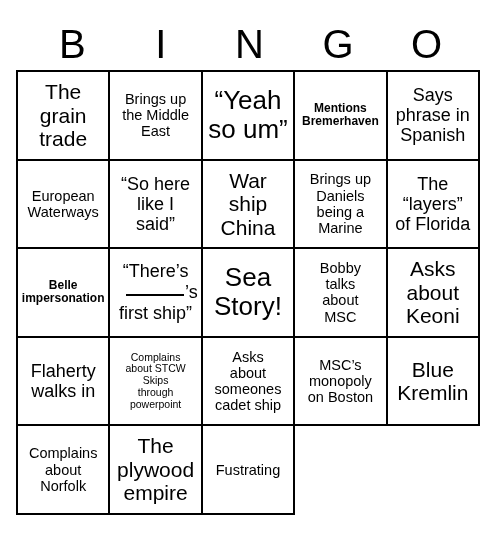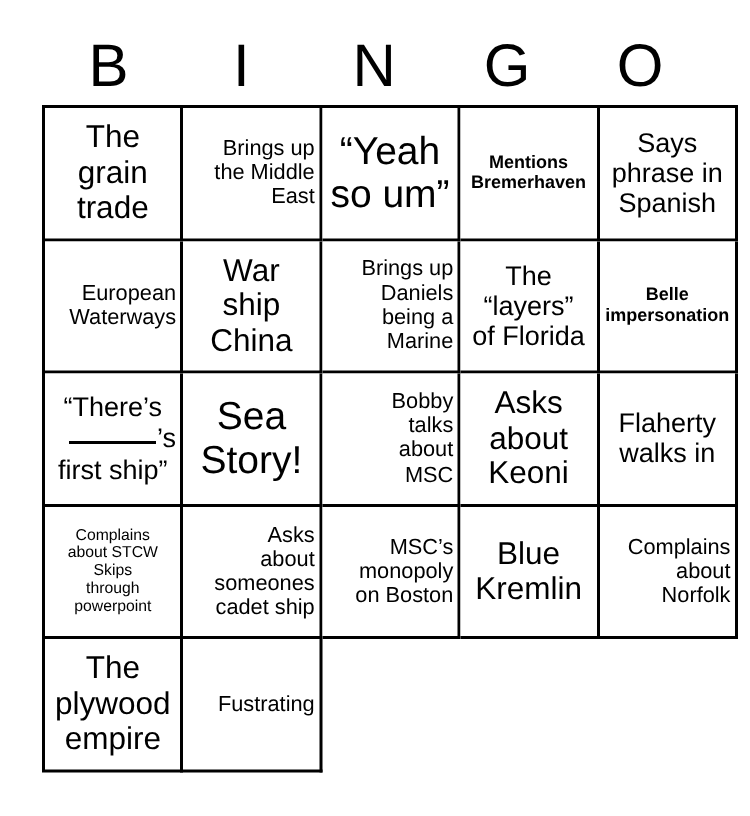--- a/index.html
+++ b/index.html
@@ -38,21 +38,21 @@
     line-height: 52px;
     font-weight: 400;
     letter-spacing: 0;
     color: #000000;
     user-select: none;
   }
 
   
   #bingo-grid {
     position: absolute;
-    left: 28px;
+    left: 16px;
     top: 70px;
     width: 464px;
     height: 445px;
     box-sizing: border-box;
     border-top: 2px solid #000;
     border-left: 2px solid #000;
     display: grid;
     grid-template-columns: repeat(5, 1fr);
     grid-template-rows: repeat(5, 1fr);
     background: #ffffff;
@@ -75,21 +75,21 @@
     display: block;
     width: 100%;
     line-height: 1.12;
     white-space: pre-line;
   }
 
   
   .fs-xl  { font-size: 26px; }
   .fs-lg  { font-size: 21px; }
   .fs-md  { font-size: 18px; }
-  .fs-sm  { font-size: 14.5px; text-align: right; }
+  .fs-sm  { font-size: 14.5px; }
   .fs-xs  { font-size: 12px; font-weight: bold; }
   .fs-xxs { font-size: 10.5px; }
 
   
   .blank-cell .cell-text { line-height: 1.16; }
   .blank-line-1 { display: block; text-align: center; }
   .blank-line-2 { display: block; text-align: right; }
   .blank-line-3 { display: block; }
   .blank-rule {
     display: inline-block;
@@ -134,20 +134,25 @@
       <div class="cell">
         <span class="cell-text fs-md">Says
 phrase in
 Spanish</span>
       </div>
       <div class="cell">
         <span class="cell-text fs-sm">European
 Waterways</span>
       </div>
       <div class="cell">
+        <span class="cell-text fs-md">“So here
+like I
+said”</span>
+      </div>
+      <div class="cell">
         <span class="cell-text fs-lg">War
 ship
 China</span>
       </div>
       <div class="cell">
         <span class="cell-text fs-sm">Brings up
 Daniels
 being a
 Marine</span>
       </div>

